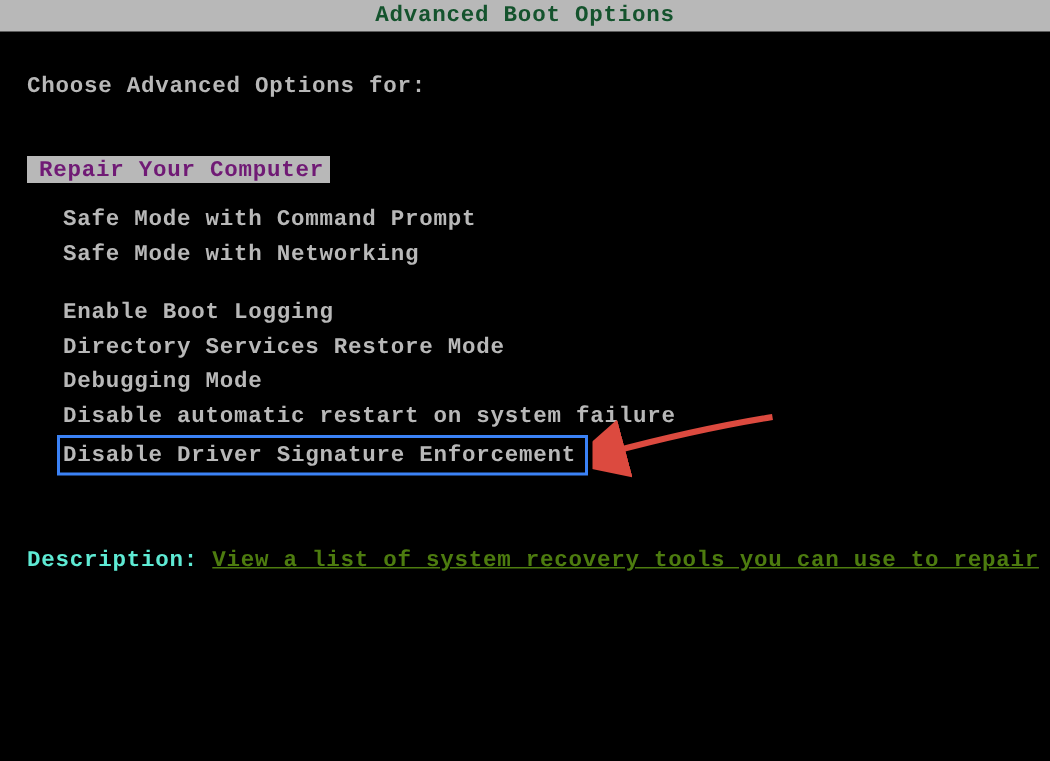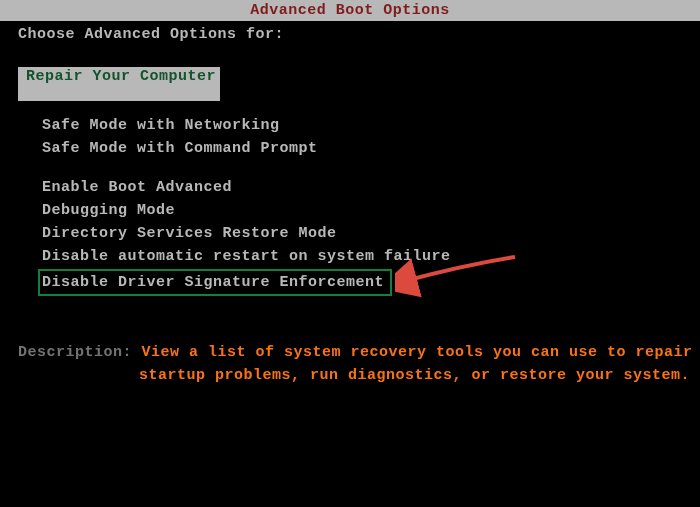--- a/index.html
+++ b/index.html
@@ -9,60 +9,60 @@
       background: #000;
       font-family: 'Courier New', Consolas, monospace;
       font-size: 15px;
       font-weight: bold;
       color: #b8b8b8;
       overflow: hidden;
       letter-spacing: 0.5px;
     }
     .title-bar {
       background: #b8b8b8;
-      color: #7f1d1d;
+      color: #14532d;
       text-align: center;
       padding: 2px 0;
-      margin-bottom: 5px;
+      margin-bottom: 28px;
     }
     .content {
       padding-left: 18px;
     }
     .instruction-line { margin-bottom: 2px; }
     .selected-band {
       display: inline-block;
       background: #b8b8b8;
-      color: #14532d;
-      padding: 1px 4px 16px 8px;
-      margin-top: 22px;
+      color: #701a75;
+      padding: 1px 4px 0 8px;
+      margin-top: 36px;
       margin-bottom: 14px;
       margin-left: 0;
     }
     .options {
       padding-left: 24px;
     }
     .option-item {
       margin-bottom: 2px;
       line-height: 1.4;
     }
     .group-gap { height: 16px; }
     .highlighted-wrap {
       display: inline-block;
-      border: 2px solid #15803d;
+      border: 2px solid #3b82f6;
       padding: 1px 6px 1px 2px;
       margin-left: -4px;
       position: relative;
     }
     .description {
       margin-top: 28px;
       padding-left: 0;
       line-height: 1.5;
     }
-    .desc-label { color: #737373; }
-    .desc-text { color: #f97316; }
+    .desc-label { color: #5eead4; }
+    .desc-text { color: #4d7c0f; text-decoration: underline; }
     .desc-line2 { padding-left: 121px; }
     .arrow-svg {
       position: absolute;
       left: 355px;
       top: -20px;
       pointer-events: none;
     }
   </style>
 </head>
 <body>
@@ -72,28 +72,28 @@
 </div>
 
 <div class="content">
   <div class="instruction-line">Choose Advanced Options for:</div>
 
   <div class="selected-band">
     <span>Repair Your Computer</span>
   </div>
 
   <div class="options">
+    <div class="option-item">Safe Mode with Command Prompt</div>
     <div class="option-item">Safe Mode with Networking</div>
-    <div class="option-item">Safe Mode with Command Prompt</div>
 
     <div class="group-gap"></div>
 
-    <div class="option-item">Enable Boot Advanced</div>
+    <div class="option-item">Enable Boot Logging</div>
+    <div class="option-item">Directory Services Restore Mode</div>
     <div class="option-item">Debugging Mode</div>
-    <div class="option-item">Directory Services Restore Mode</div>
     <div class="option-item">Disable automatic restart on system failure</div>
     <div class="option-item">
       <span class="highlighted-wrap">
         <span>Disable Driver Signature Enforcement</span>
         <svg class="arrow-svg" width="130" height="50" viewBox="0 0 130 50">
           <defs>
             <marker id="ah" markerWidth="14" markerHeight="14" refX="3" refY="5" orient="auto">
               <polygon points="0,0 10,5 0,10" fill="#dc4a3f"></polygon>
             </marker>
           </defs>
@@ -103,17 +103,14 @@
     </div>
 
     <div class="group-gap"></div>
 
   </div>
 
   <div class="description">
     <div>
       <span class="desc-label">Description: </span><span class="desc-text">View a list of system recovery tools you can use to repair</span>
     </div>
-    <div class="desc-line2">
-      <span class="desc-text">startup problems, run diagnostics, or restore your system.</span>
-    </div>
   </div>
 </div>
 
 </body></html>

